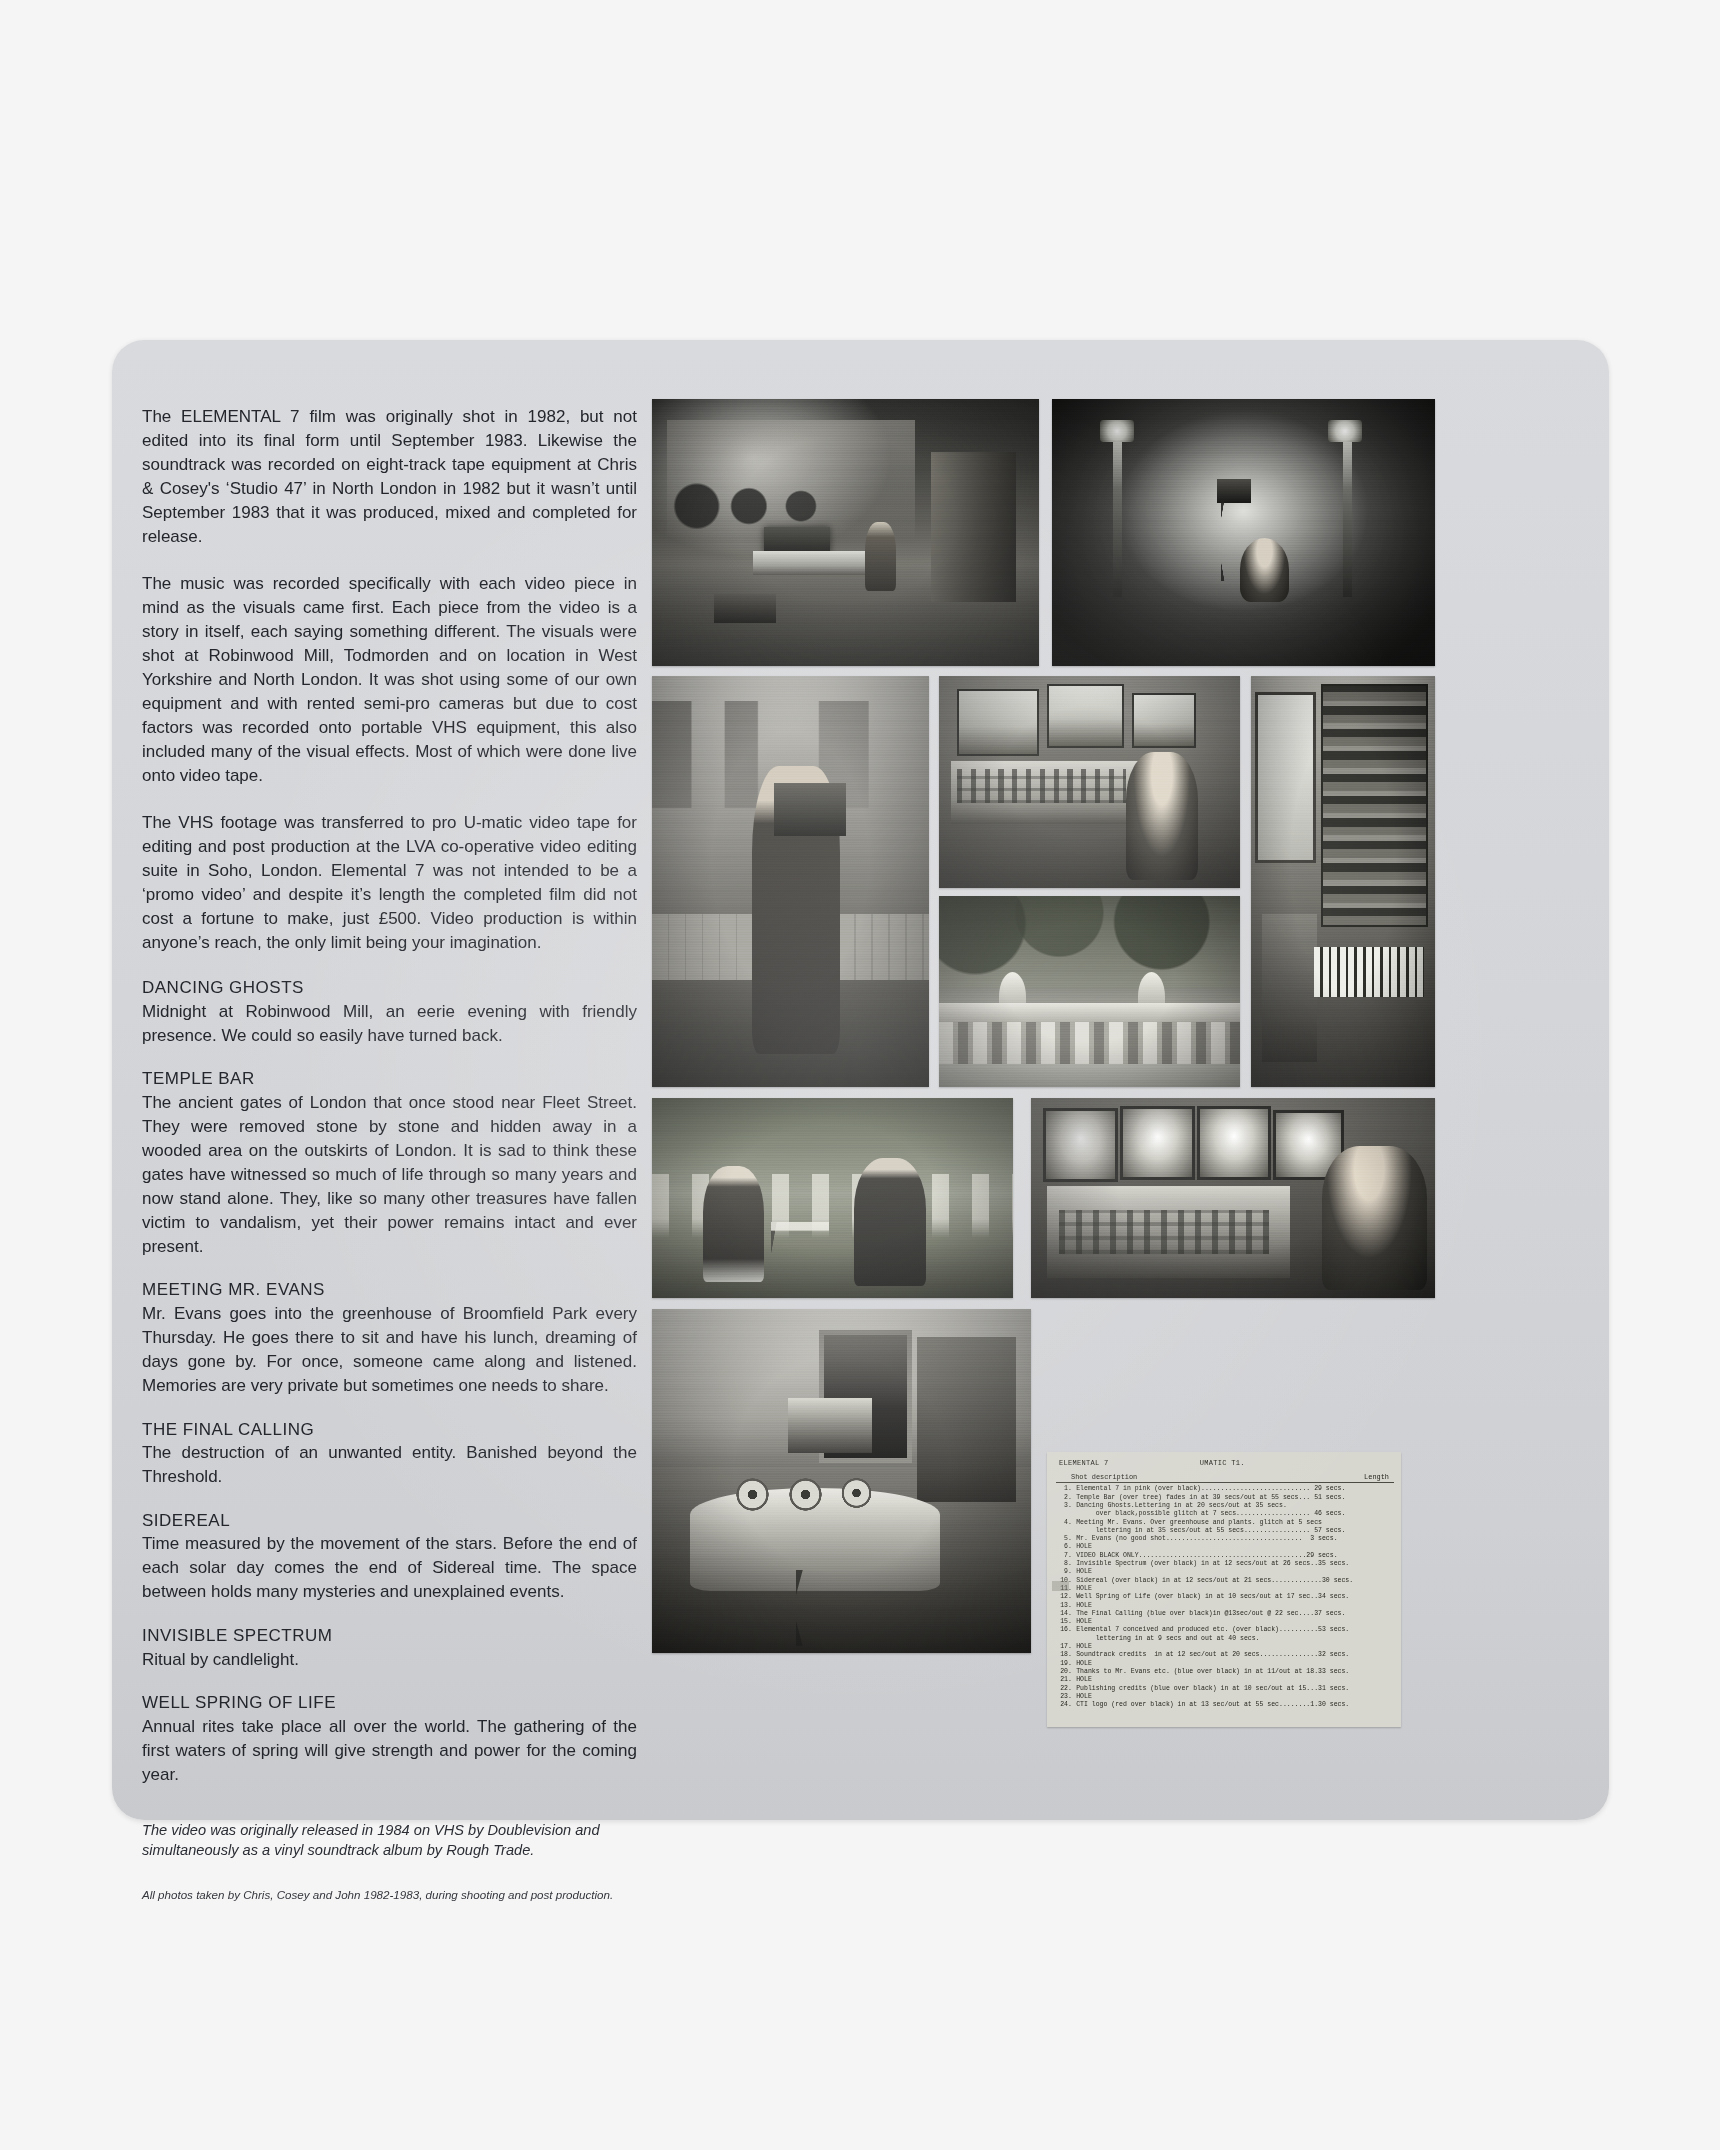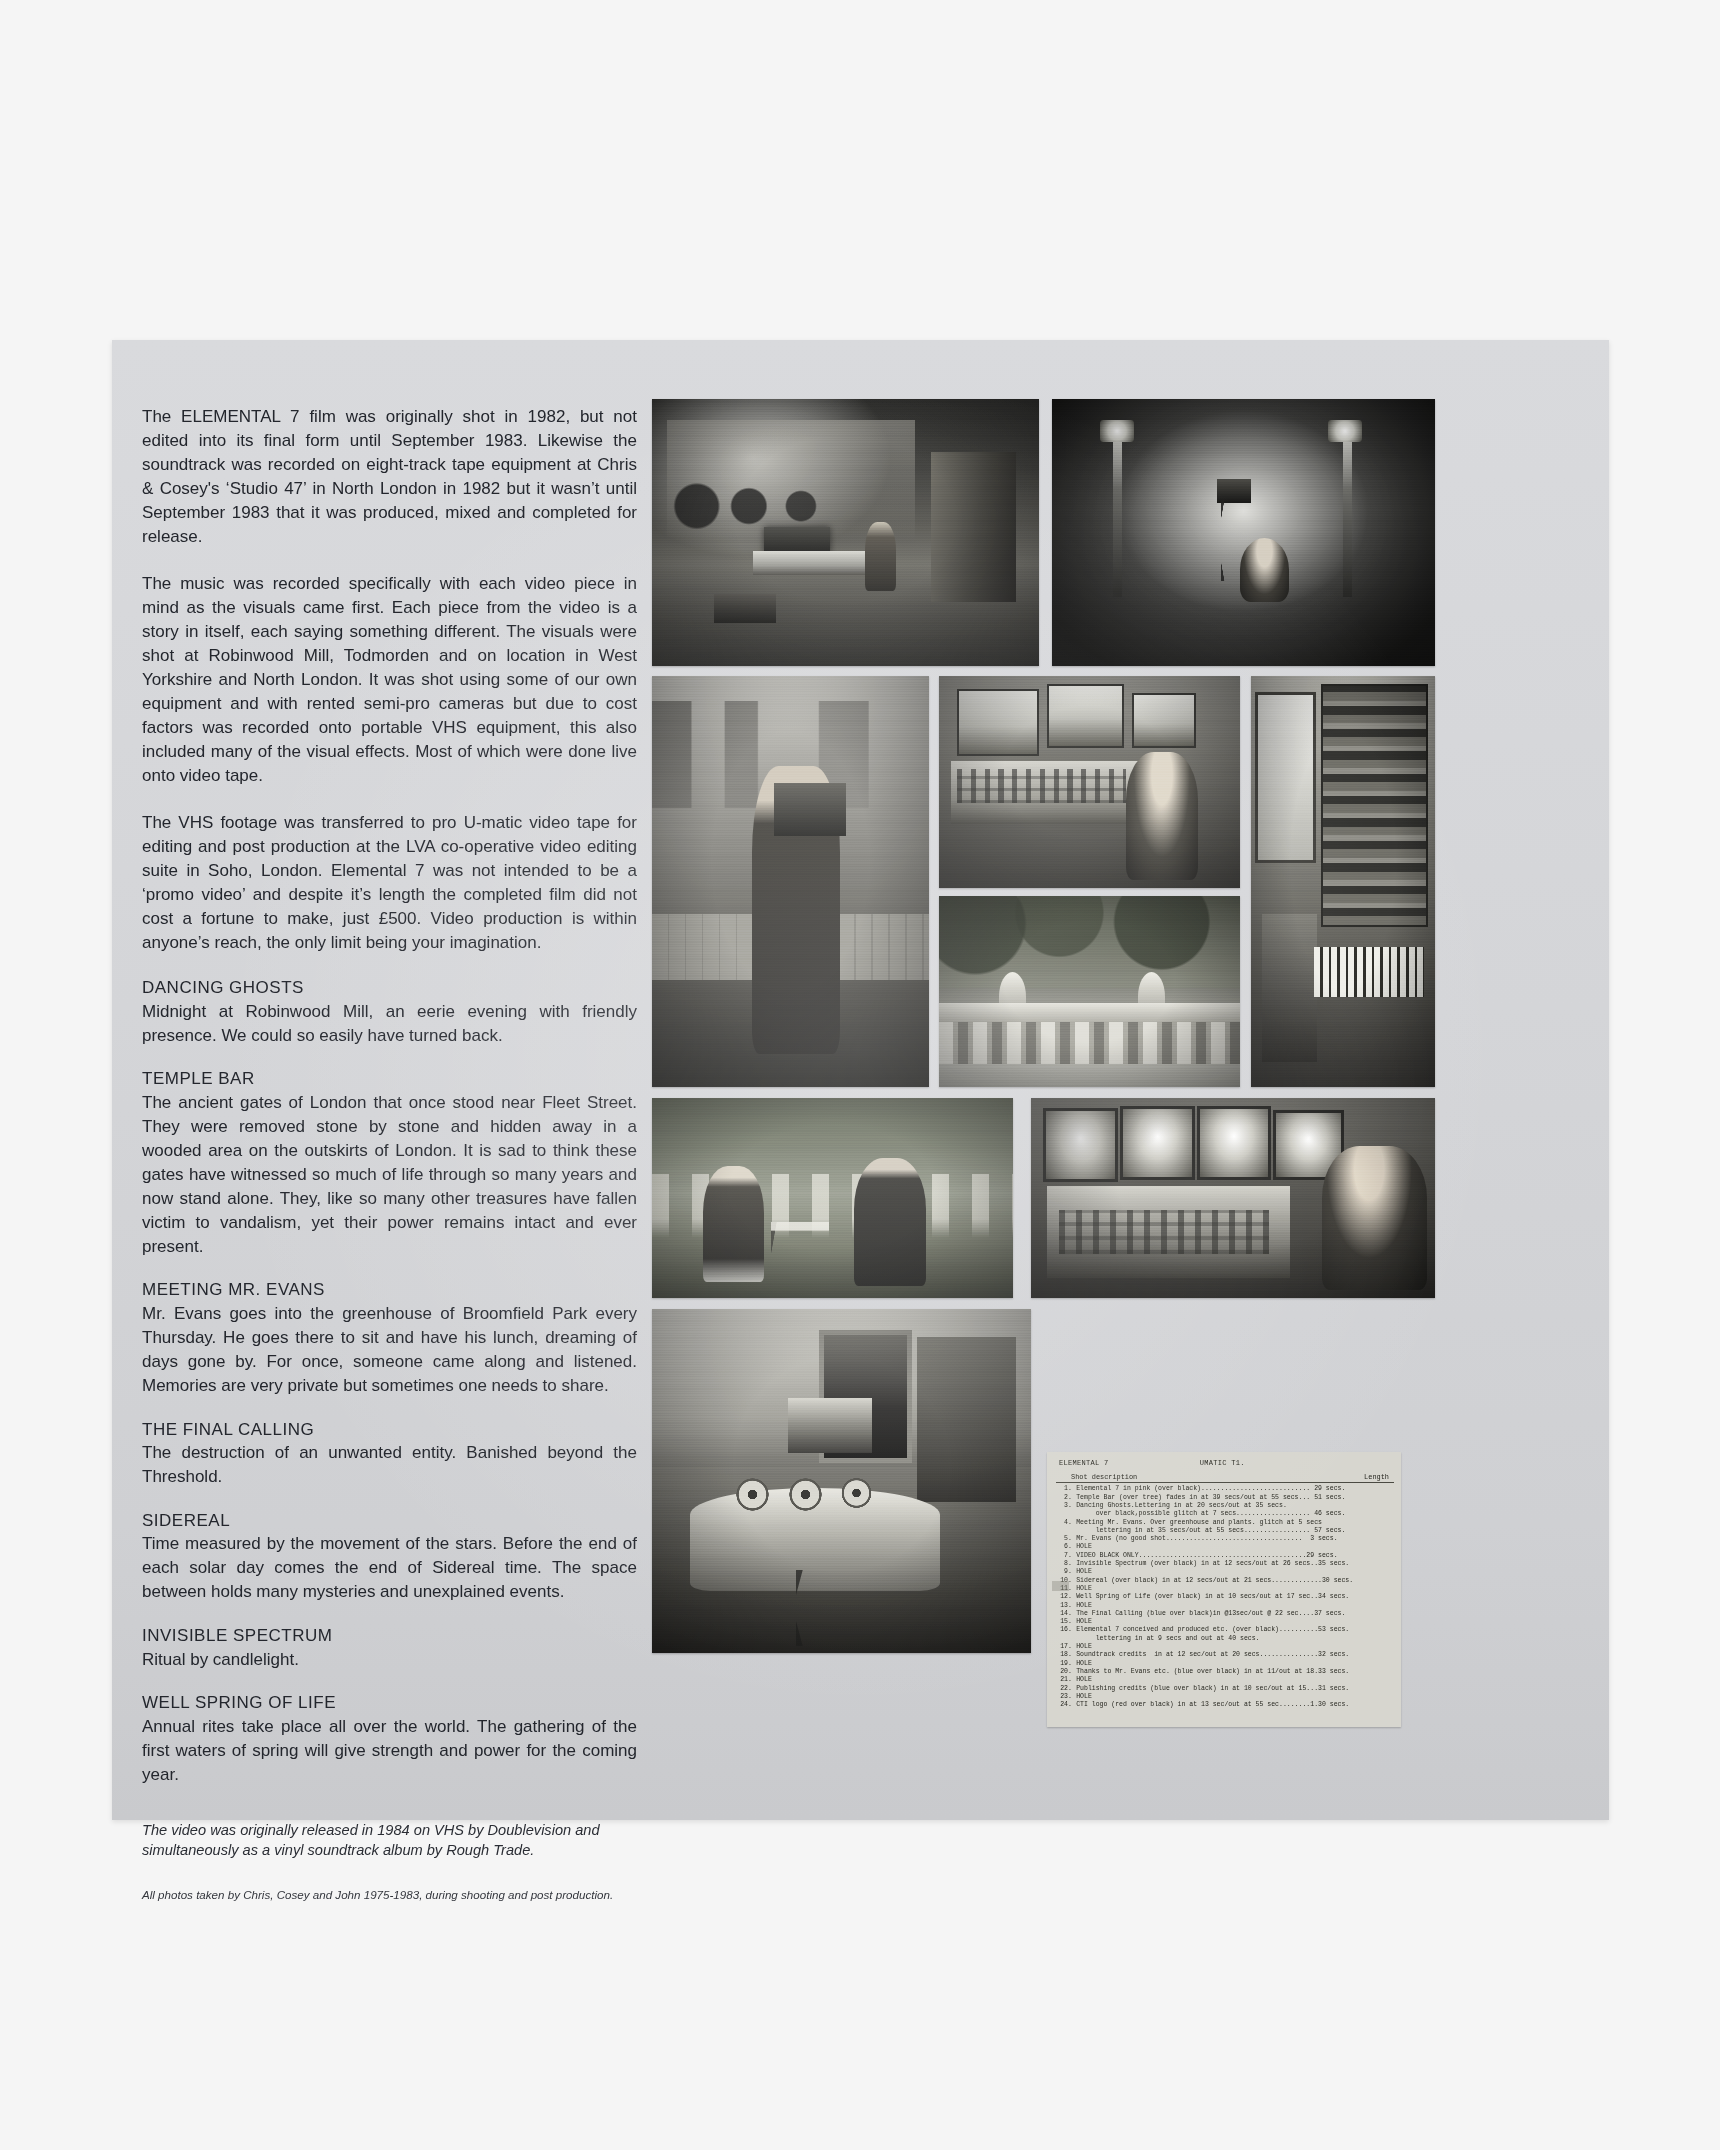--- a/index.html
+++ b/index.html
@@ -21,20 +21,21 @@
 
   
   .sleeve {
     position: absolute;
     left: 112px;
     top: 340px;
     width: 1497px;
     height: 1480px;
     background: linear-gradient(180deg, #d9dadd 0%, #d4d5d8 45%, #cfd0d3 80%, #c9cacd 100%);
     box-shadow: 0 1.7px 5.2px rgba(0,0,0,0.10);
+    border-radius: 32px;
   }
   .sleeve::after {
     content: "";
     position: absolute;
     left: 0; top: 0; right: 0; bottom: 0;
     background: radial-gradient(ellipse at 50% 48%, rgba(255,255,255,0.22) 0%, rgba(255,255,255,0.0) 62%);
     pointer-events: none;
   }
 
   
@@ -503,21 +504,21 @@
         <h3>INVISIBLE SPECTRUM</h3>
         <p>Ritual by candlelight.</p>
       </div>
 
       <div class="track">
         <h3>WELL SPRING OF LIFE</h3>
         <p>Annual rites take place all over the world. The gathering of the first waters of spring will give strength and power for the coming year.</p>
       </div>
 
       <p class="note-italic">The video was originally released in 1984 on VHS by Doublevision and simultaneously as a vinyl soundtrack album by Rough Trade.</p>
-      <p class="note-small">All photos taken by Chris, Cosey and John 1975-1983, during shooting and post production.</p>
+      <p class="note-small">All photos taken by Chris, Cosey and John 1982-1983, during shooting and post production.</p>
     </div>
 
     <div class="photos">
 
       <div class="ph" id="photo-studio-interior" style="left:0px; top:0px; width:387px; height:267px;">
         <div class="inner">
           <div class="arches"></div>
           <div class="panel"></div>
           <div class="gear"></div>
           <div class="desk"></div>

